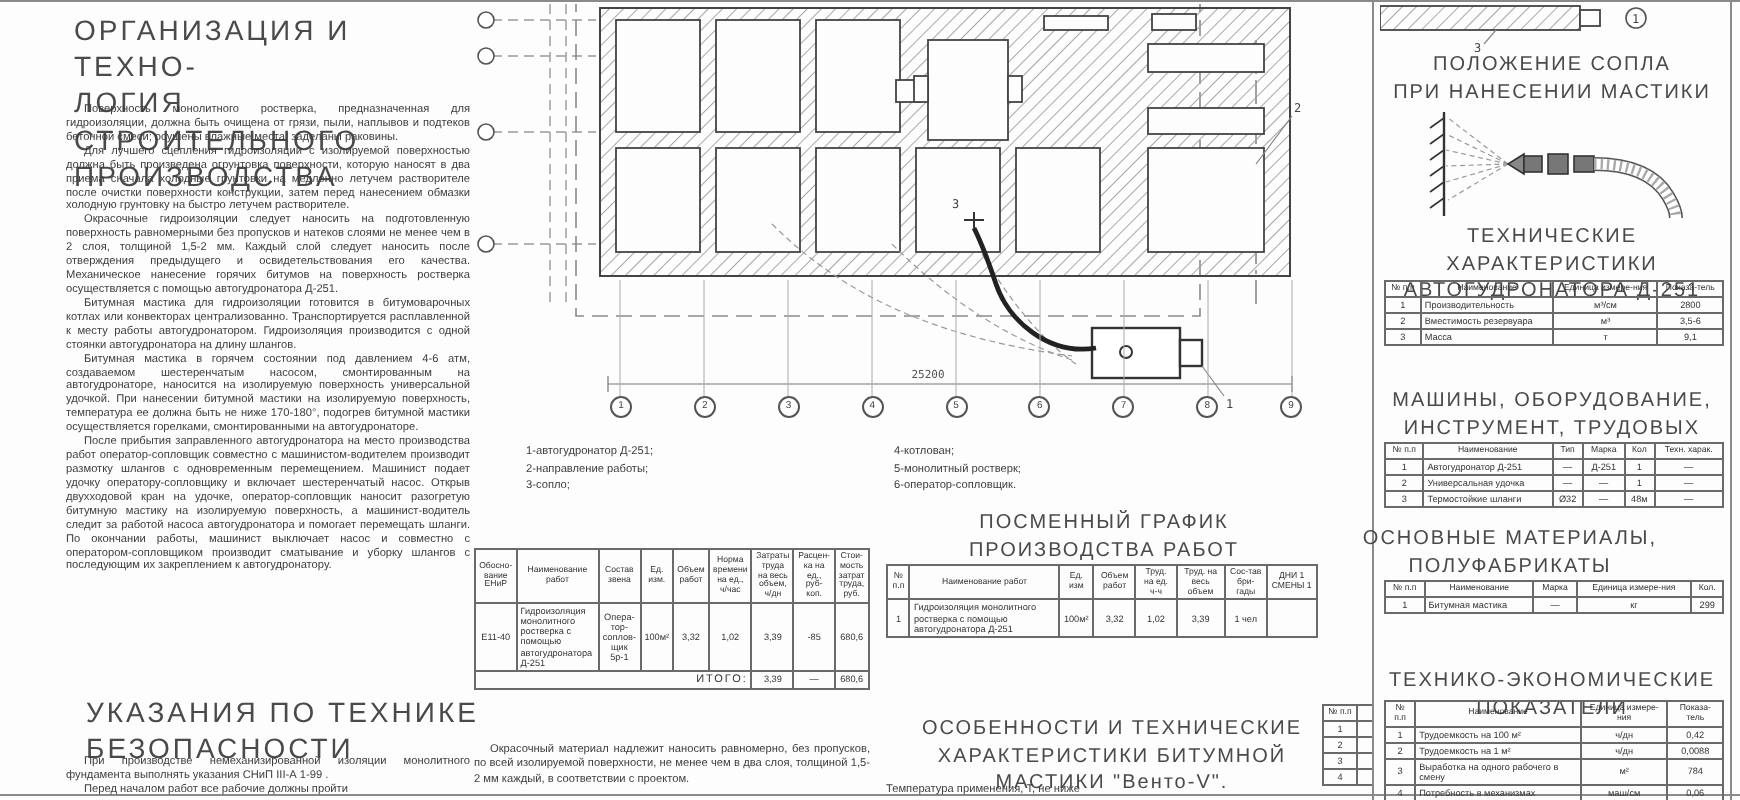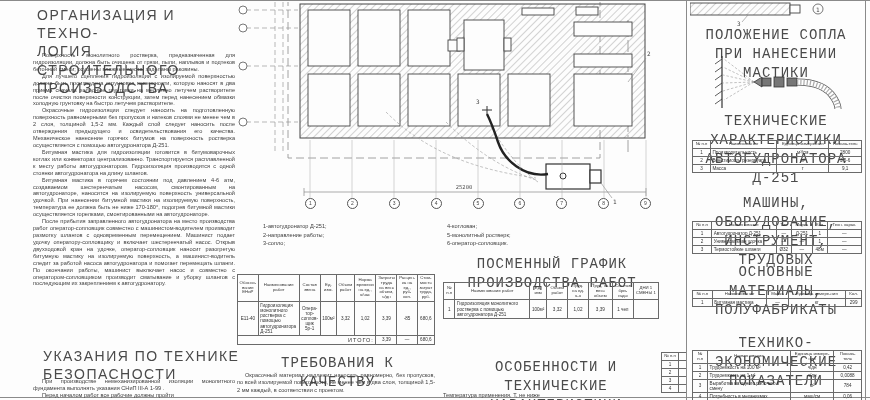--- a/index.html
+++ b/index.html
@@ -1,21 +1,21 @@
 <!DOCTYPE html>
 <html><head>
 <meta charset="utf-8">
 <style>
   html,body{margin:0;padding:0;background:#e8e8e8;}
   .sheet{position:relative;width:870px;height:400px;background:#fdfdfd;overflow:hidden;
          font-family:"Liberation Sans",sans-serif;color:#3c3c3c;}
   .abs{position:absolute;}
   .h1{font-family:Liberation Sans, sans-serif;font-size:14px;line-height:1.3;
       letter-spacing:1.5px;color:#4a4a4a;white-space:pre-line;}
-  .h2{font-family:Liberation Mono, monospace;font-size:14px;line-height:1.35;
+  .h2{font-family:Liberation Sans, sans-serif;font-size:10px;line-height:1.35;
       letter-spacing:1px;color:#4a4a4a;text-align:center;white-space:pre-line;}
   .body-text p{font-size:5.6px;line-height:1.24;text-align:justify;margin:0;
       text-indent:9px;color:#3e3e3e;}
   .small-text{font-size:5.6px;line-height:1.3;text-align:justify;color:#3e3e3e;}
   table{border-collapse:collapse;}
   th,td{border:0.8px solid #6a6a6a;font-size:4.6px;line-height:1.12;padding:1px 1.5px;
       text-align:center;vertical-align:middle;color:#333;font-weight:normal;}
   th{font-size:4.3px;}
   td.l{text-align:left;}
   .legend div{font-size:5.6px;line-height:1.55;color:#3e3e3e;}
@@ -223,21 +223,20 @@
           <td>100м²</td>
           <td>3,32</td>
           <td>1,02</td>
           <td>3,39</td>
           <td>1 чел</td>
           <td></td>
         </tr>
       </tbody>
   </table>
 
-  <div class="abs h2" style="left:240px;top:354px;width:195px;">ТРЕБОВАНИЯ К КАЧЕСТВУ</div>
   <div class="abs small-text clip" style="left:237px;top:372px;width:198px;height:26px;text-indent:8px;">Окрасочный материал надлежит наносить равномерно, без пропусков, по всей изолируемой поверхности, не менее чем в два слоя, толщиной 1,5-2 мм каждый, в соответствии с проектом.</div>
 
   <div class="abs h2" style="left:452px;top:358px;width:208px;">ОСОБЕННОСТИ И ТЕХНИЧЕСКИЕ
 ХАРАКТЕРИСТИКИ БИТУМНОЙ
 МАСТИКИ "Венто-V".</div>
   <div class="abs small-text clip" style="left:443px;top:392px;width:200px;height:8px;">Температура применения, Т, не ниже</div>
   <div class="abs clip" style="left:661px;top:352px;width:25px;height:46px;">
     <table style="width:40px;">
       <thead>
           <tr>
@@ -377,21 +376,21 @@
           <td>3</td>
           <td class="l">Термостойкие шланги</td>
           <td>Ø32</td>
           <td>—</td>
           <td>48м</td>
           <td>—</td>
         </tr>
       </tbody>
   </table>
 
-  <div class="abs h2" style="left:690px;top:263px;width:172px;">ОСНОВНЫЕ МАТЕРИАЛЫ,
+  <div class="abs h2" style="left:669px;top:263px;width:172px;">ОСНОВНЫЕ МАТЕРИАЛЫ,
 ПОЛУФАБРИКАТЫ</div>
   <table class="abs" style="left:692px;top:290px;width:170px;">
     <thead>
         <tr>
           <th>№ п.п</th>
           <th>Наименование</th>
           <th>Марка</th>
           <th>Единица измере-ния</th>
           <th>Кол.</th>
         </tr>

